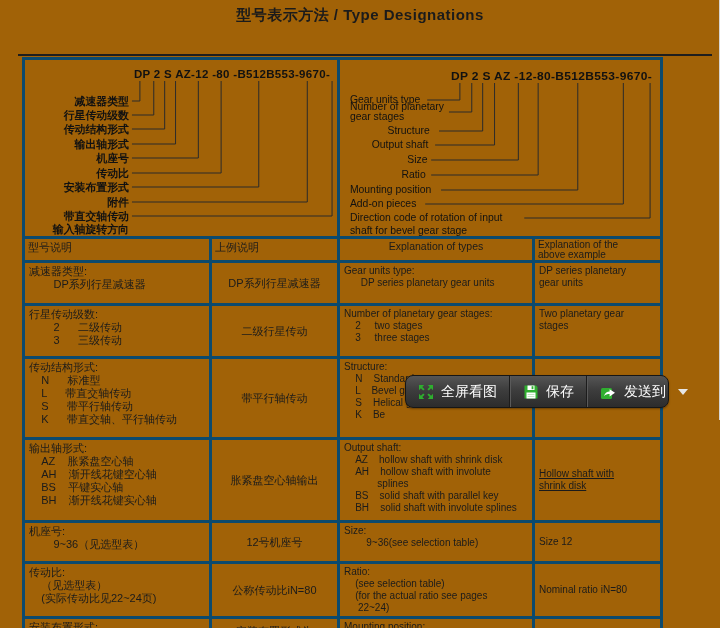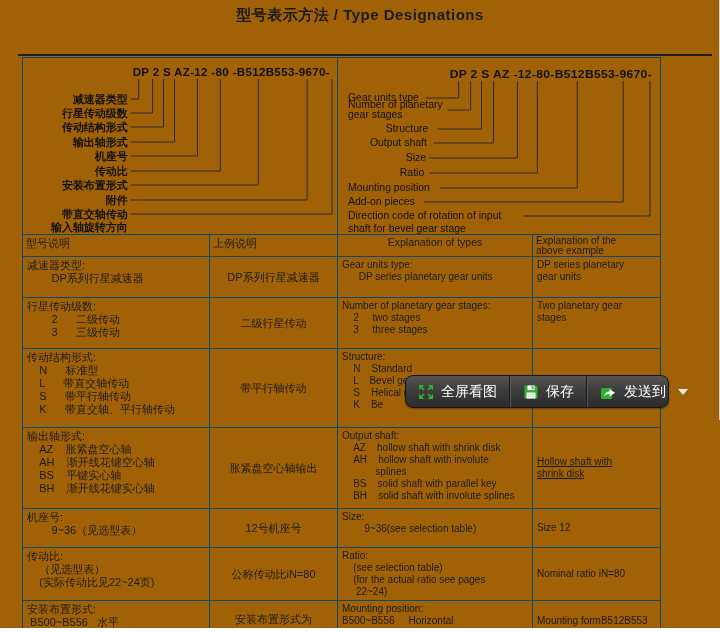--- a/index.html
+++ b/index.html
@@ -23,21 +23,21 @@
   .subtitle .en{ margin-left:16px; }
   .rule{
     position:absolute; top:54px; left:18px; width:694px; height:0;
     border-top:2px solid #1e1e1e;
   }
   table.main{
     position:absolute; left:22px; top:57px; width:638px;
     border-collapse:collapse; table-layout:fixed;
   }
   table.main td, table.main th{
-    border:1px solid #0c4a6e; padding:2px 4px; vertical-align:top;
+    border:3px solid #0c4a6e; padding:2px 4px; vertical-align:top;
     overflow:hidden; text-align:left; font-weight:normal;
   }
   col.c1{width:187px;} col.c2{width:128px;} col.c3{width:195px;} col.c4{width:128px;}
   tr.h-diagram td{ height:176px; padding:0; }
   tr.h-head th{ height:19px; padding:1px 3px; }
   tr.h-r1 td{height:36px;} tr.h-r2 td{height:46px;} tr.h-r3 td{height:74px;margin-top:13px;}
   tr.h-r4 td{height:76px;} tr.h-r5 td{height:34px;} tr.h-r6 td{height:40px;}
   tr.h-r7 td{height:68px;}
   .zh{ font-size:11px; line-height:13px; font-weight:bold; }
   .en{ font-size:10px; line-height:12px; font-weight:normal; }

